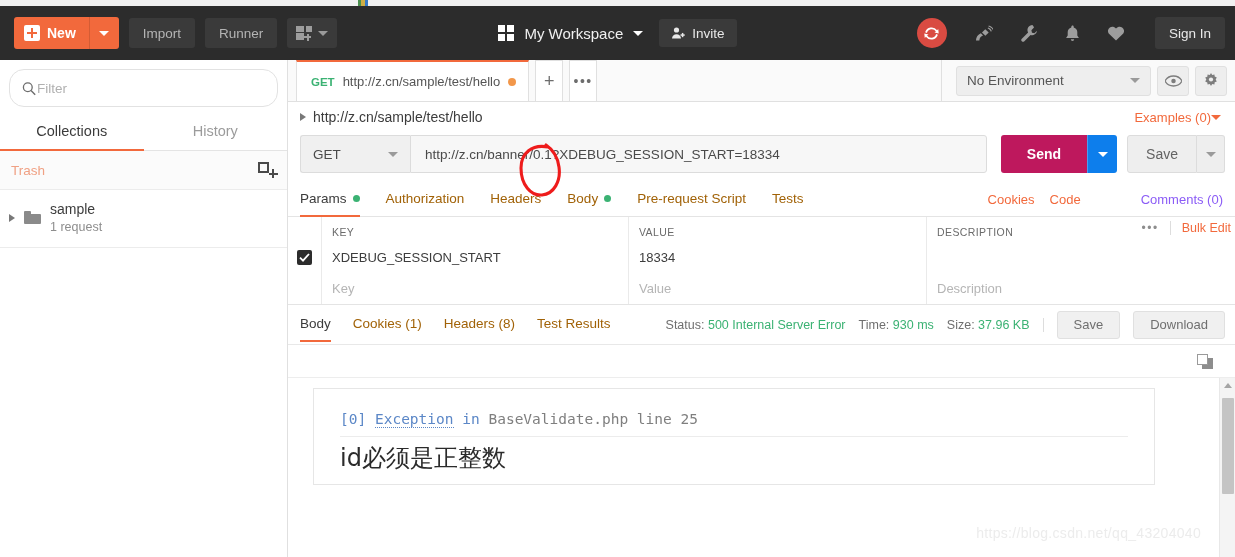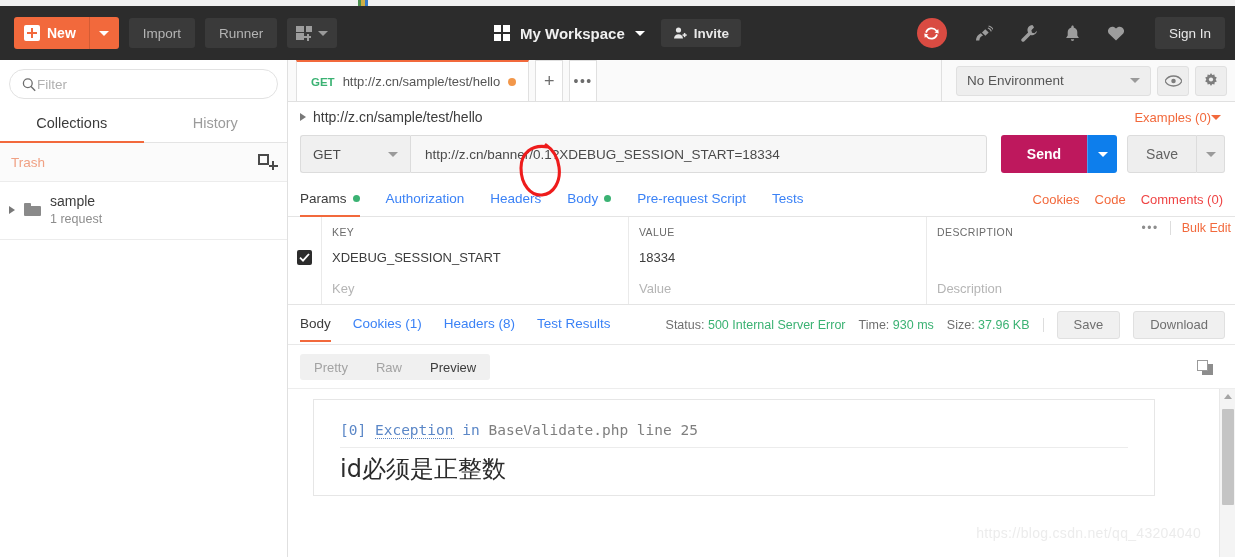--- a/index.html
+++ b/index.html
@@ -40,21 +40,21 @@
   }
   .hbtn.icononly { padding:0 9px; gap:6px; }
   .panel-ico { width:16px; height:14px; position:relative; }
   .panel-ico .a { position:absolute; left:0; top:0; width:8px; height:6px; background:#9d9d9d; }
   .panel-ico .b { position:absolute; right:0; top:0; width:6px; height:6px; background:#9d9d9d; }
   .panel-ico .c { position:absolute; left:0; bottom:0; width:8px; height:7px; background:#9d9d9d; }
   .panel-ico .p1 { position:absolute; right:1px; bottom:2px; width:7px; height:2px; background:#9d9d9d;}
   .panel-ico .p2 { position:absolute; right:3.5px; bottom:-0.5px; width:2px; height:7px; background:#9d9d9d;}
 
   .ws-center {
-    position:absolute; left:0; right:0; display:flex; align-items:center; justify-content:center; gap:10px;font-weight:bold;
+    position:absolute; left:0; right:0; display:flex; align-items:center; justify-content:center; gap:10px;
   }
   .grid-ico { width:16px; height:16px; display:grid; grid-template-columns:7px 7px; grid-template-rows:7px 7px; gap:2px; }
   .grid-ico i { background:#fff; display:block; }
   .ws-name { color:#f0f0f0; font-size:15px; }
   .invite {
     display:flex; align-items:center; gap:7px; background:#3a3a3a; height:28px; padding:0 12px;
     border-radius:3px; color:#e8e8e8; font-size:13.5px; margin-left:6px;
   }
   .right-icons { margin-left:auto; display:flex; align-items:center; gap:27px; padding-right:2px; }
   .sync-circle {
@@ -66,21 +66,21 @@
     font-size:13.5px;border-radius:3px; margin-left:3px;
   }
 
   
   .main { display:flex; height:calc(557px - 60px); }
 
   
   .sidebar { width:288px; border-right:1px solid #e0e0e0; background:#fff; display:flex; flex-direction:column; }
   .filterwrap { padding:9px 9px 7px 9px; }
   .filterbox {
-    height:30px; border:1px solid #e2e2e2; border-radius:15px; display:flex; align-items:center;
+    height:38px; border:1px solid #e2e2e2; border-radius:15px; display:flex; align-items:center;
     gap:1px; padding:0 12px;
   }
   .filterbox input {
     border:0; outline:0; font-size:13.5px; color:#2c2c2c; width:100%;
     font-family:"Liberation Sans",sans-serif; background:transparent;
   }
   .filterbox input::placeholder { color:#b0b0b0; }
   .sb-tabs { display:flex; border-bottom:1px solid #e4e4e4; }
   .sb-tab {
     flex:1; text-align:center; font-size:14.5px; color:#9b9b9b; padding:9px 0 10px 0;
@@ -154,26 +154,26 @@
     padding:0 26px; border-radius:3px 0 0 3px; }
   .sendbtn .s2 { background:#0d7eec; width:30px; display:flex;align-items:center;justify-content:center;
     border-left:1px solid rgba(255,255,255,.25); border-radius:0 3px 3px 0; }
   .savebtn { height:38px; display:flex; margin-left:10px; }
   .savebtn .s1 { background:#eeeeee; border:1px solid #dcdcdc; color:#636363; font-size:14px;
     display:flex;align-items:center;padding:0 18px;border-radius:3px 0 0 3px; }
   .savebtn .s2 { background:#eeeeee; border:1px solid #dcdcdc; border-left:none; width:28px;
     display:flex;align-items:center;justify-content:center;border-radius:0 3px 3px 0; }
 
   .reqtabs { display:flex; align-items:center; padding:0 12px; border-bottom:1px solid #e4e4e4; height:34px; }
-  .rtab { font-size:13.5px; color:#3b82f6; margin-right:26px; height:34px; display:flex; align-items:center; gap:6px;
+  .rtab { font-size:13.5px; color:#a16207; margin-right:26px; height:34px; display:flex; align-items:center; gap:6px;
     border-bottom:2px solid transparent; }
   .rtab.active { color:#3b3b3b; border-bottom-color:#f2693c; }
   .rtabs-right { margin-left:auto; display:flex; align-items:center; gap:15px; font-size:13px; }
   .lnk-orange { color:#f2693c; }
-  .lnk-faded { color:#ef4444; }
+  .lnk-faded { color:#8b5cf6;margin-left:45px; }
 
   
   .ptable { border-bottom:1px solid #e4e4e4; }
   .prow { display:flex; height:31px; align-items:stretch; }
   .prow.head { height:25px; }
   .pcheck { width:34px; border-right:1px solid #eaeaea; display:flex;align-items:center;justify-content:center; }
   .cbox { width:15px;height:15px;background:#2c2c2c;border-radius:2px;display:flex;align-items:center;justify-content:center;}
   .cbox svg { display:block; }
   .pcell { border-right:1px solid #eaeaea; display:flex; align-items:center; padding:0 10px; font-size:13px; color:#3c3c3c; }
   .pcell.k { width:307px; }
@@ -523,31 +523,20 @@
         <span class="metabtn">
           <span>Save</span>
         </span>
         <span class="metabtn">
           <span>Download</span>
         </span>
       </div>
     </div>
 
     <div class="viewrow">
-      <div class="viewtabs">
-        <div class="vtab">
-          <span>Pretty</span>
-        </div>
-        <div class="vtab">
-          <span>Raw</span>
-        </div>
-        <div class="vtab active">
-          <span>Preview</span>
-        </div>
-      </div>
       <span class="copy-ico">
           <i class="c2"></i>
           <i class="c1"></i>
         </span>
     </div>
 
     <div class="previewwrap">
       <div class="errbox">
         <div class="errline1">
           <span class="br">[0]</span>

